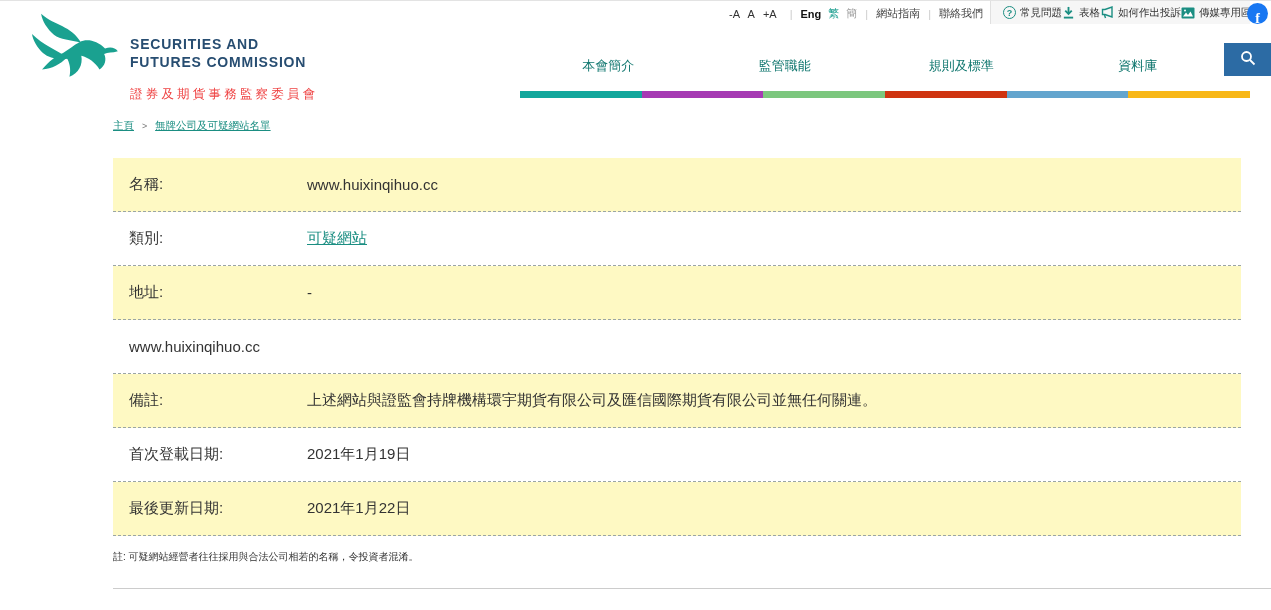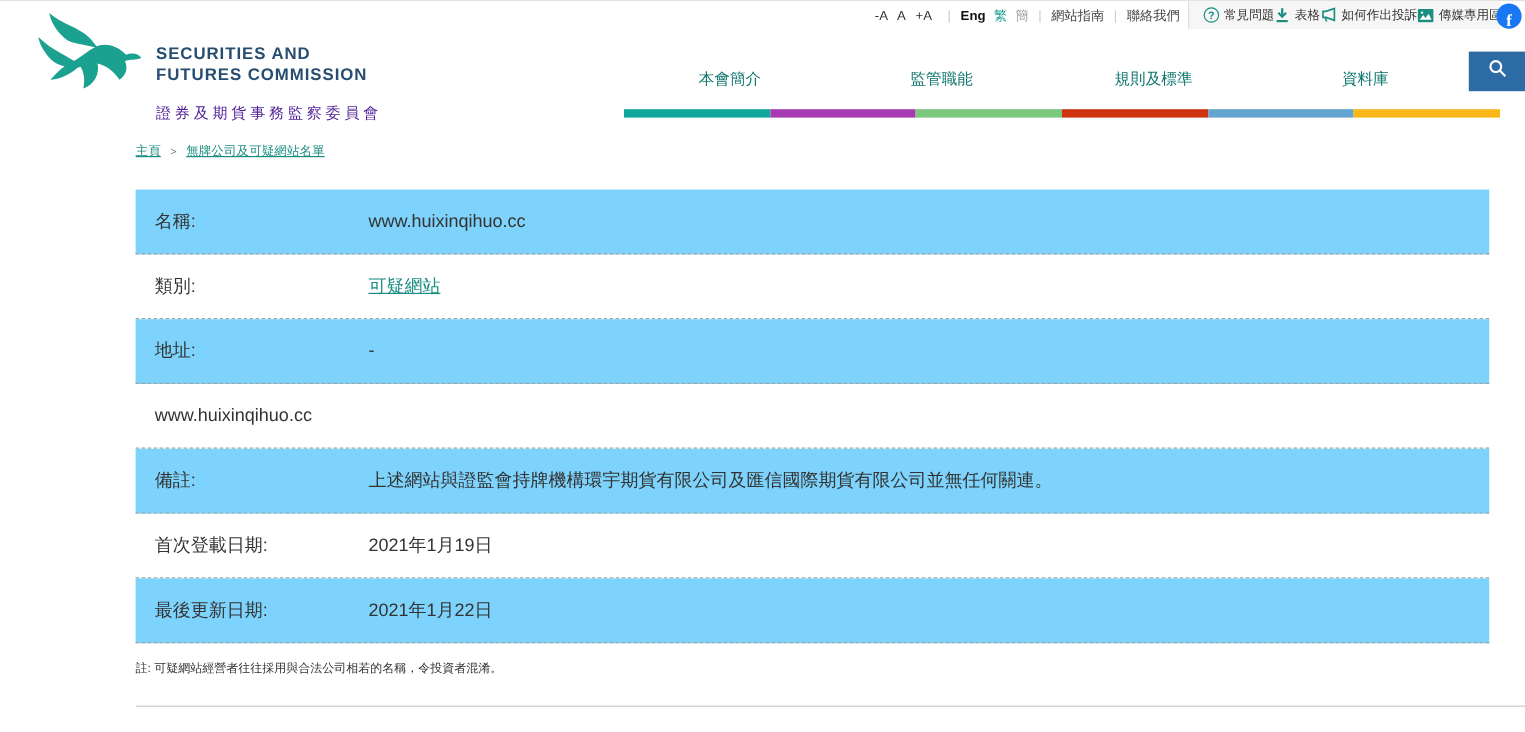--- a/index.html
+++ b/index.html
@@ -1,24 +1,24 @@
 <!DOCTYPE html>
 <html><head>
 <meta charset="utf-8">
 <style>
   * { margin:0; padding:0; box-sizing:border-box; }
   html,body { width:1271px; height:610px; background:#fff; font-family:"Liberation Sans",sans-serif; overflow:hidden; }
   .page { position:relative; width:1271px; height:610px; border-top:1px solid #e3e3e3; }
 
   
-  .logo { position:absolute; left:28px; top:8px; display:flex; align-items:flex-start; }
+  .logo { position:absolute; left:28px; top:8px; display:flex; align-items:center; }
   .logo svg { width:92px; height:84px; }
   .logo-text { margin-left:10px; padding-top:26px; }
   .logo-en { font-size:14px; font-weight:bold; color:#274d71; letter-spacing:.8px; line-height:1.3; }
-  .logo-cn { font-size:12.5px; color:#4c1d95; letter-spacing:3.2px; margin-top:15px; }
+  .logo-cn { font-size:12.5px; color:#ef4444; letter-spacing:3.2px; margin-top:15px; }
 
   .utility { position:absolute; top:5px; right:288px; display:flex; align-items:center; font-size:11px; color:#444; }
   .utility .sep { color:#ccc; margin:0 8px; }
   .utility span { cursor:default; }
   .u-link { color:#444; text-decoration:none; }
   .lang-en { font-weight:bold; color:#111; margin-right:7px; }
   .lang-tc { color:#1b9e8f; margin-right:7px; }
   .lang-sc { color:#999; }
   .fontsize span { margin-right:5px; color:#333; }
 
@@ -39,21 +39,21 @@
   .seg { flex:1; height:7px; }
 
   
   .breadcrumb { position:absolute; left:113px; top:118px; font-size:10.5px; }
   .bc-link { color:#1b8e82; text-decoration:underline; cursor:pointer; }
   .bc-sep { color:#777; margin:0 5px; font-size:9px; }
 
   
   .detail { position:absolute; left:113px; top:157px; width:1128px; }
   .row { display:flex; align-items:center; height:54px; border-bottom:1px dashed #9aa5a5; padding-left:16px; }
-  .row.teal { background:#7dd3fc; }
+  .row.teal { background:#fef9c3; }
   .rlabel { width:178px; font-size:15px; color:#333; flex-shrink:0; }
   .rvalue { font-size:15px; color:#333; }
   a.rvalue { color:#1b8e82; text-decoration:underline; cursor:pointer; }
 
   .note { position:absolute; left:113px; top:549px; font-size:10px; color:#333; }
   .bottom-divider { position:absolute; left:113px; top:587px; width:1158px; border-top:1px solid #ccc; }
 
   .ic svg { display:block; }
 </style>
 </head>

